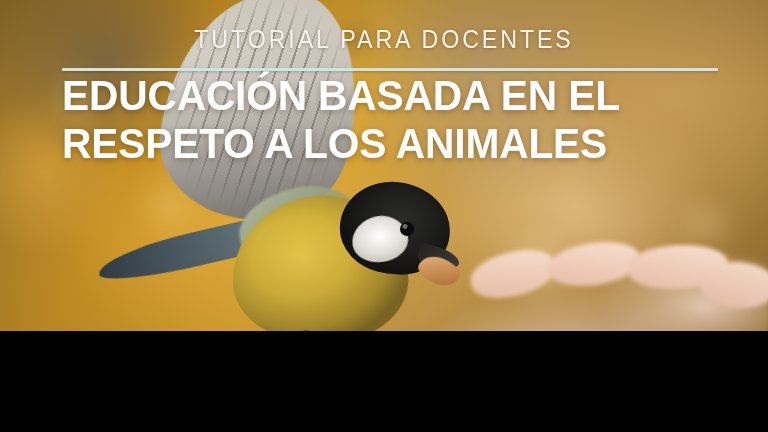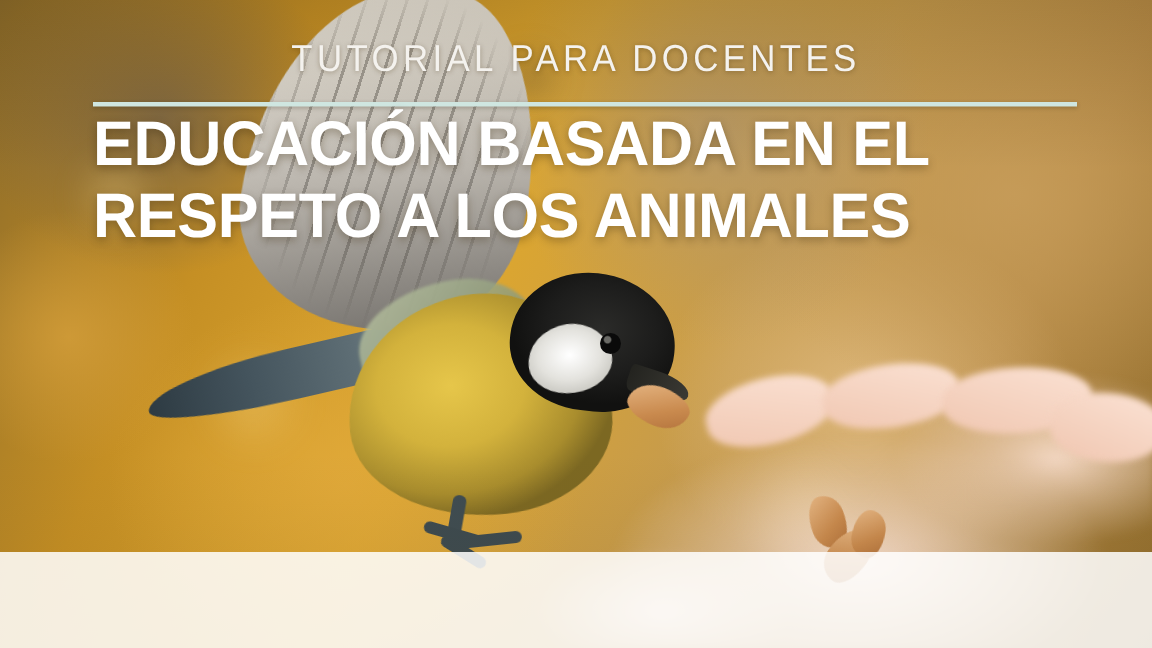--- a/index.html
+++ b/index.html
@@ -1,20 +1,20 @@
 <!DOCTYPE html>
 <html><head>
 <meta charset="utf-8">
 <style>
   html,body{margin:0;padding:0;background:#000;}
   body{font-family:"Liberation Sans", sans-serif;}
 
   #stage{
     position:relative;
-    width:768px;height:432px;
+    width:768px;height:331px;
     overflow:hidden;
     background:#b07a1e;
   }
 
   
   .bg{position:absolute;inset:0;overflow:hidden;}
 
   .bokeh{
     position:absolute;inset:0;
     background:

